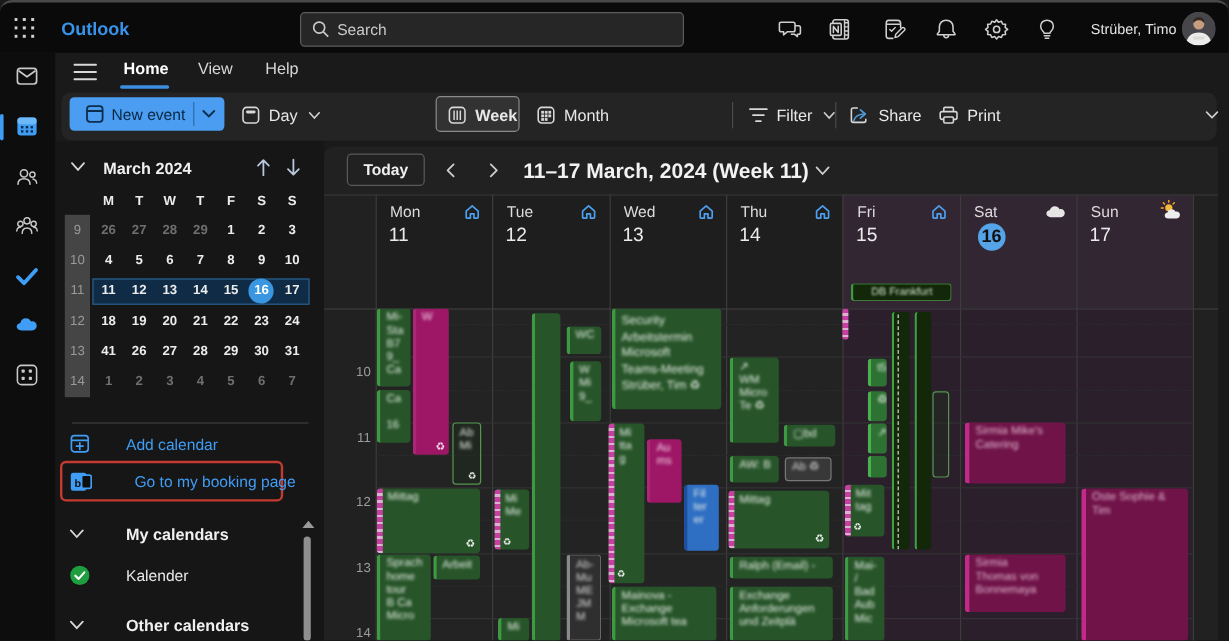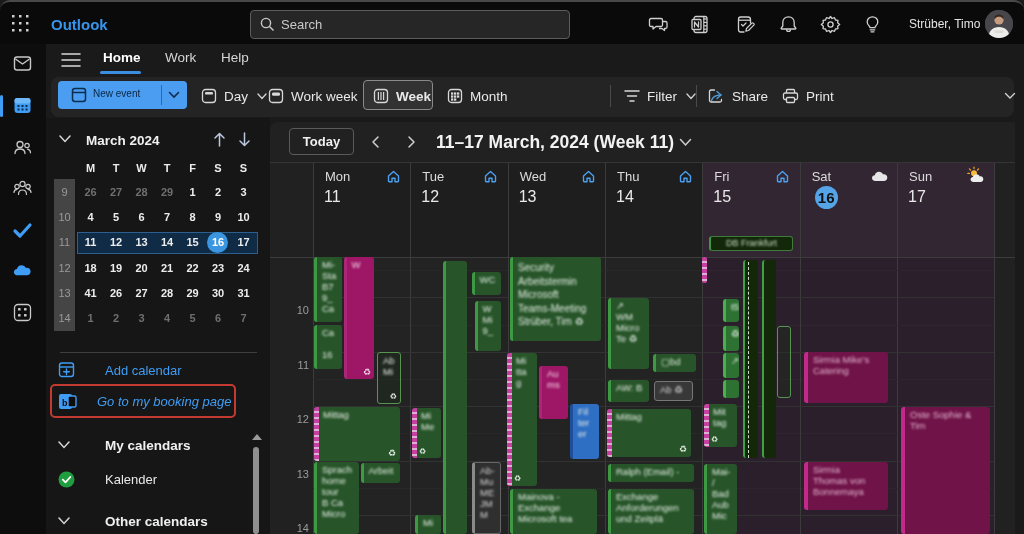--- a/index.html
+++ b/index.html
@@ -186,52 +186,45 @@
 
   <svg class="abs" style="left:61px;top:52px" width="20" height="16" viewBox="0 0 20 16">
       <g stroke="#d9d9d9" stroke-width="1.6" stroke-linecap="round">
         <line x1="1" y1="2" x2="19" y2="2"></line>
         <line x1="1" y1="8" x2="19" y2="8"></line>
         <line x1="1" y1="14" x2="19" y2="14"></line>
       </g>
     </svg>
   <div class="tab" style="left:103px;font-weight:bold;color:#fff;text-align:center;">Home</div>
   <div class="abs" style="left:100px;top:71px;width:41px;height:3px;background:#3b8ee0;border-radius:2px;"></div>
-  <div class="tab" style="left:165px;">Work</div>
+  <div class="tab" style="left:165px;">View</div>
   <div class="tab" style="left:221px;">Help</div>
 
   <div id="ribbon">
 
     <div class="abs" style="left:7px;top:4px;width:129px;height:28px;background:#4a9df0;border-radius:4px;">
       <svg class="abs" style="left:13px;top:6px" width="16" height="16" viewBox="0 0 16 16">
           <rect x="1.5" y="1.5" width="13" height="13" rx="2.5" fill="none" stroke="#0d2d4d" stroke-width="1.5"></rect>
           <line x1="1.5" y1="5.5" x2="14.5" y2="5.5" stroke="#0d2d4d" stroke-width="1.5"></line>
         </svg>
-      <div class="abs" style="left:35px;top:7px;font-size:10px;color:#0a2742;">New event</div>
+      <div class="abs" style="left:35px;top:7px;font-size:13px;color:#0a2742;">New event</div>
       <div class="abs" style="left:103px;top:4px;width:1px;height:20px;background:#2a6cb0;"></div>
       <svg class="abs" style="left:110px;top:10px" width="12" height="8" viewBox="0 0 12 8">
           <path d="M1.5 1.5 L6 6 L10.5 1.5" fill="none" stroke="#0d2d4d" stroke-width="1.6" stroke-linecap="round"></path>
         </svg>
     </div>
     <div class="rbtn" style="left:150px;">
       <svg width="16" height="16" viewBox="0 0 16 16" style="margin-right:7px">
           <rect x="1.5" y="1.5" width="13" height="13" rx="3" fill="none" stroke="#d8d8d8" stroke-width="1.3"></rect>
           <rect x="4" y="4" width="8" height="2.6" rx="1.2" fill="#d8d8d8"></rect>
         </svg>
       Day
       <svg width="10" height="7" viewBox="0 0 10 7" style="margin-left:9px">
           <path d="M1 1 L5 5.4 L9 1" fill="none" stroke="#cfcfcf" stroke-width="1.4" stroke-linecap="round"></path>
         </svg>
-    </div>
-    <div class="rbtn" style="left:217px;">
-      <svg width="16" height="16" viewBox="0 0 16 16" style="margin-right:7px">
-          <rect x="1.5" y="1.5" width="13" height="13" rx="3" fill="none" stroke="#d8d8d8" stroke-width="1.3"></rect>
-          <rect x="4" y="4.6" width="8" height="3.2" rx="1.4" fill="#d8d8d8"></rect>
-        </svg>
-      Work week
     </div>
     <div class="abs" style="left:312px;top:3px;width:70px;height:30px;background:#323232;border:1px solid #8a8a8a;border-radius:4px;"></div>
     <div class="rbtn" style="left:322px;">
       <svg width="16" height="16" viewBox="0 0 16 16" style="margin-right:7px">
           <rect x="1.5" y="1.5" width="13" height="13" rx="3" fill="none" stroke="#d8d8d8" stroke-width="1.3"></rect>
           <line x1="5.4" y1="4" x2="5.4" y2="12" stroke="#d8d8d8" stroke-width="1.2"></line>
           <line x1="8" y1="4" x2="8" y2="12" stroke="#d8d8d8" stroke-width="1.2"></line>
           <line x1="10.6" y1="4" x2="10.6" y2="12" stroke="#d8d8d8" stroke-width="1.2"></line>
         </svg>
       <span style="font-weight:bold;">Week</span>
@@ -370,21 +363,21 @@
         <path d="M8.5 8 V13.5 M5.7 10.7 H11.3" stroke="#3f9df5" stroke-width="1.4" stroke-linecap="round"></path>
       </svg>
     <div class="sb-blue" style="left:59px;top:245px;">Add calendar</div>
 
     <div class="abs" style="left:4px;top:266px;width:186px;height:34px;border:2px solid #c33b30;border-radius:5px;"></div>
     <svg class="abs" style="left:12px;top:275px" width="19" height="17" viewBox="0 0 19 17">
         <rect x="1" y="1" width="13" height="15" rx="2" fill="#3f9df5"></rect>
         <rect x="10" y="3" width="8" height="11" rx="1.5" fill="#0d0d0d" stroke="#3f9df5" stroke-width="1.4"></rect>
         <text x="4" y="12.5" font-size="9" font-weight="bold" fill="#0d0d0d" font-family="Liberation Sans">b</text>
       </svg>
-    <div class="sb-blue" style="left:51px;top:276px;font-style:italic;">Go to my booking page</div>
+    <div class="sb-blue" style="left:66px;top:276px;">Go to my booking page</div>
 
     <svg class="abs" style="left:12px;top:323px" width="12" height="8" viewBox="0 0 12 8">
         <path d="M1 1 L6 6.5 L11 1" fill="none" stroke="#d6d6d6" stroke-width="1.5" stroke-linecap="round"></path>
       </svg>
     <div class="abs" style="left:59px;top:320px;font-size:13.5px;font-weight:bold;color:#f0f0f0;">My calendars</div>
 
     <svg class="abs" style="left:12px;top:353px" width="17" height="17" viewBox="0 0 17 17">
         <circle cx="8.5" cy="8.5" r="8" fill="#1e9e3e"></circle>
         <path d="M4.8 8.7 L7.5 11.4 L12.3 6" fill="none" stroke="#fff" stroke-width="1.8" stroke-linecap="round" stroke-linejoin="round"></path>
       </svg>

